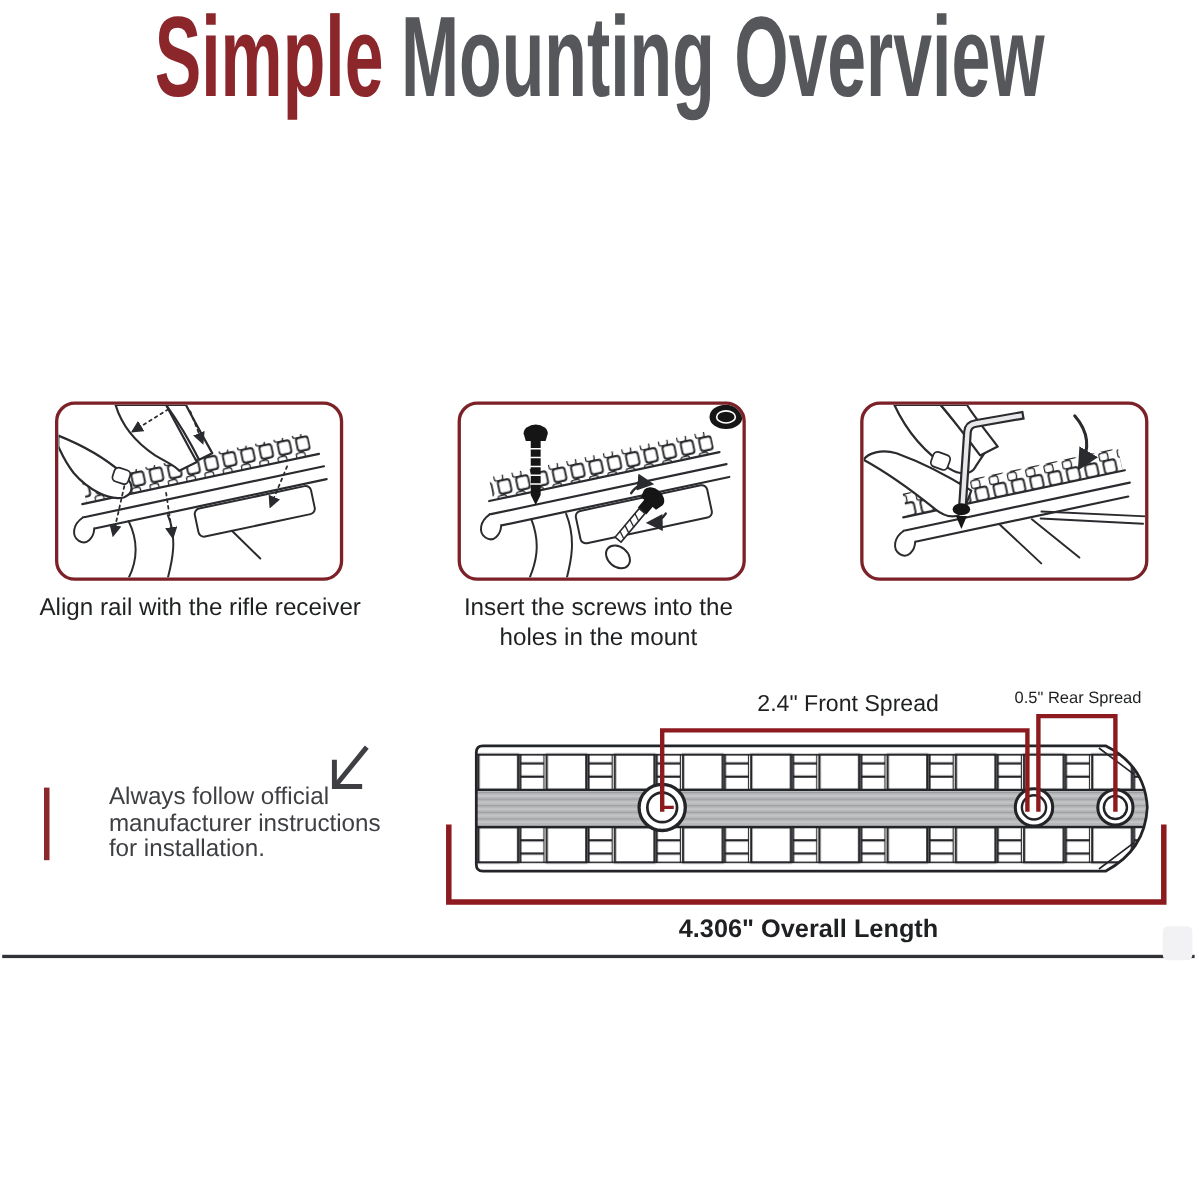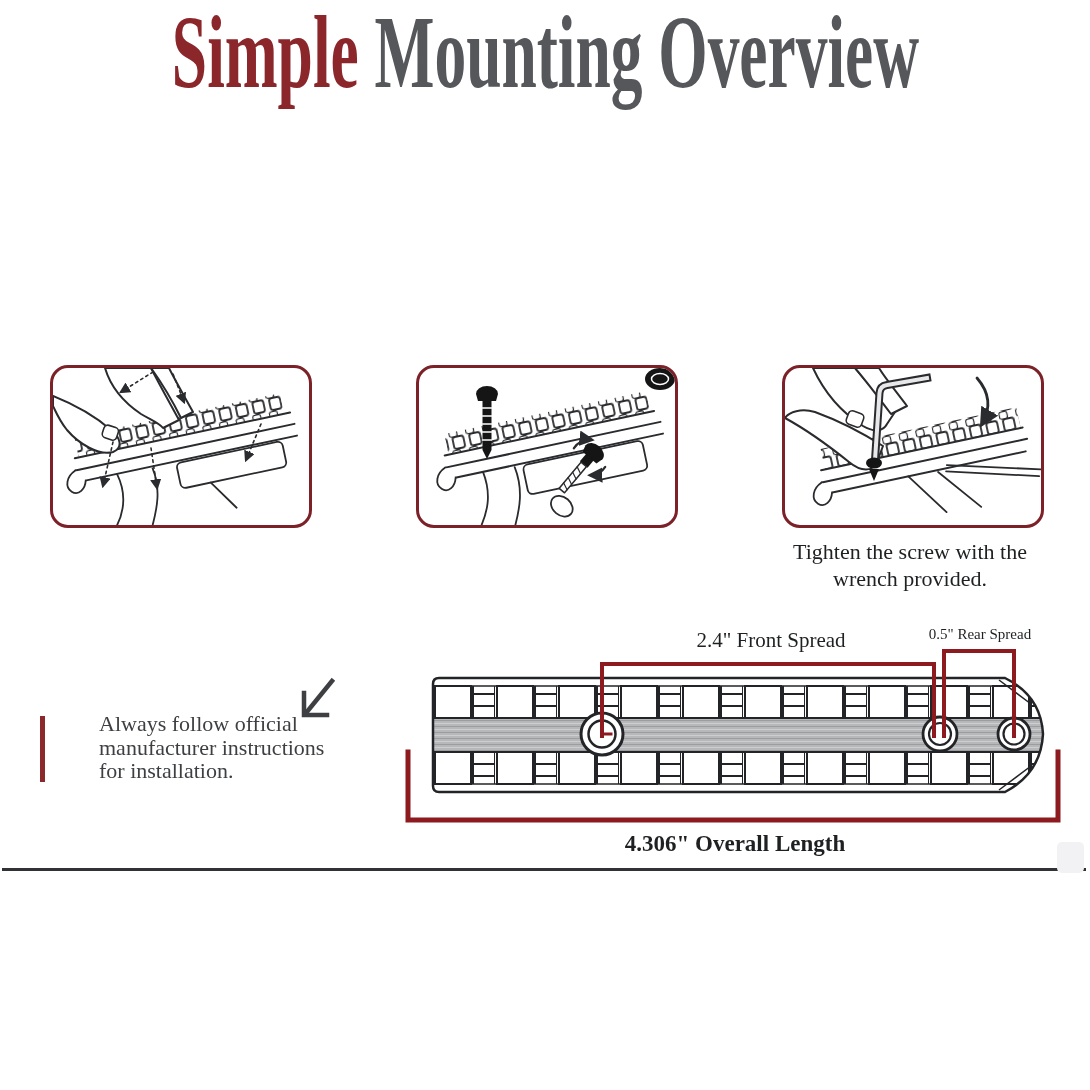--- a/index.html
+++ b/index.html
@@ -1,17 +1,17 @@
 <!DOCTYPE html>
 <html><head>
 <meta charset="utf-8">
 <style>
   html,body{margin:0;padding:0;background:#fff;}
   .canvas{position:relative;width:1090px;height:1090px;background:#ffffff;overflow:hidden;
-          font-family:Liberation Serif, serif;}
+          font-family:Liberation Sans, sans-serif;}
   .abs{position:absolute;}
   
   .title-row{left:0;right:0;top:205;display:flex;justify-content:center;}
   .title-inner{white-space:nowrap;font-weight:bold;font-size:104px;line-height:104px;
                transform:scaleX(0.61);transform-origin:50% 50%;color:#55575b;letter-spacing:0;}
   .title-accent{color:#8b262b;margin-right:26px;}
   
   .panel{top:365px;width:262px;height:163px;border:3px solid #7b2127;border-radius:18px;
          background:#fff;overflow:hidden;box-sizing:border-box;}
   .panel svg{display:block;width:100%;height:100%;}
@@ -150,22 +150,23 @@
         <path d="M142,10 L102,17 Q95,18 94.5,25 L90,92" stroke="#2a2b2e" stroke-width="8" stroke-linecap="square"></path>
         <path d="M142,10 L102,17 Q95,18 94.5,25 L90,92" stroke="#e8e8ea" stroke-width="4" stroke-linecap="square"></path>
         <ellipse cx="89" cy="95" rx="8" ry="5.5" fill="#151515" stroke="none"></ellipse>
         <path d="M84,101 L89,113 L94,101 Z" fill="#151515" stroke="none"></path>
 
         <path d="M192,10 Q211,32 197,56" stroke-width="2.8" marker-end="url(#ah-c)"></path>
       </g>
     </svg>
   </div>
 
-  <div class="abs caption" style="left:740px;">Tighten the screw with the
-wrench provided.</div>
+  <div class="abs caption" style="left:12px;">Align rail with the rifle receiver</div>
+  <div class="abs caption" style="left:374px;">Insert the screws into the
+holes in the mount</div>
 
   <div class="abs note-bar"></div>
   <div class="abs note-text">Always follow official
 manufacturer instructions
 for installation.</div>
 
   <svg class="abs" style="left:292px;top:674px;" width="44" height="50" viewBox="0 0 44 50">
     <g stroke="#3e3f42" stroke-width="4.5" fill="none" stroke-linecap="square">
       <path d="M40 7 L14 39"></path>
       <path d="M12 19 L12 41 L35 41"></path>

